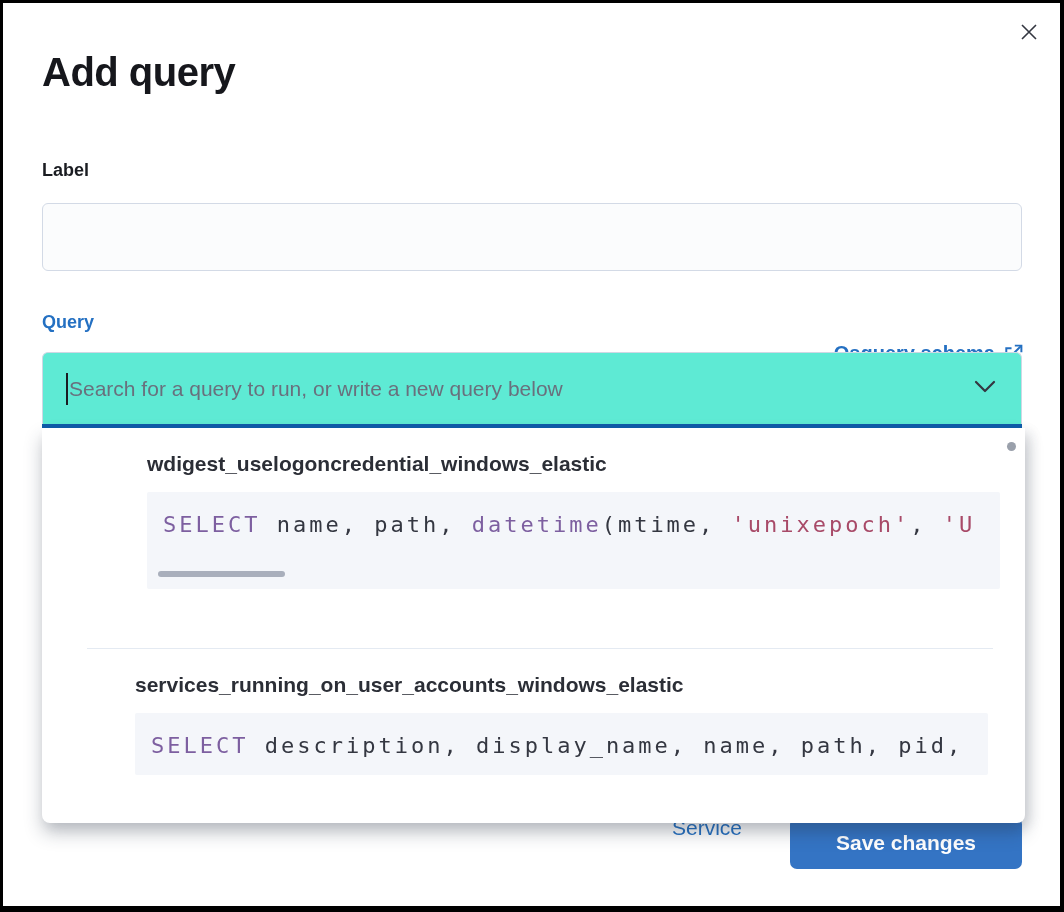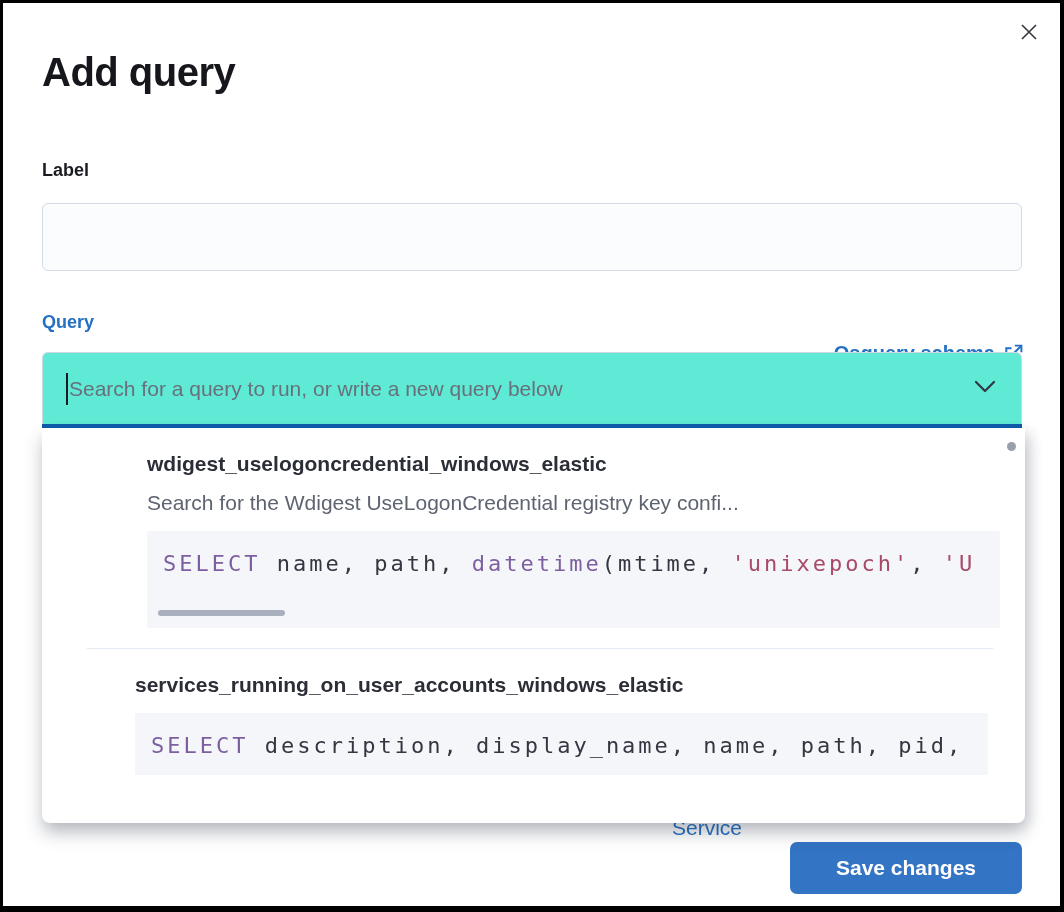--- a/index.html
+++ b/index.html
@@ -133,21 +133,21 @@
     border-top:1px solid #e4eaf2;
   }
 
   
   .cancel-btn{
     position:absolute;right:322px;top:816px;z-index:1;
     font-size:21px;font-weight:500;color:var(--primary);
     background:none;border:none;cursor:pointer;
   }
   .save-btn{
-    position:absolute;right:42px;top:842px;width:232px;height:52px;z-index:1;
+    position:absolute;right:42px;top:817px;width:232px;height:52px;z-index:1;
     background:var(--save-fill);color:#fff;border:none;border-radius:7px;
     font-family:"Liberation Sans",sans-serif;font-size:21px;font-weight:600;
     cursor:pointer;
   }
   svg{display:block;}
 </style>
 </head>
 <body>
 
 <div class="modal">
@@ -186,21 +186,20 @@
       </svg>
     </span>
   </div>
   <div class="focus-line"></div>
 
   <div class="dropdown">
     <span class="panel-scroll-dot"></span>
 
     <div class="option option-1">
       <div class="opt-title">wdigest_uselogoncredential_windows_elastic</div>
-      <div class="opt-desc">Search for the Wdigest UseLogonCredential registry key confi...</div>
       <div class="code-block cb-1">
         <div class="code-line"><span class="tok-keyword">SELECT</span><span class="tok-plain"> name, path, </span><span class="tok-keyword">datetime</span><span class="tok-plain">(mtime, </span><span class="tok-string">'unixepoch'</span><span class="tok-plain">, </span><span class="tok-string">'U</span></div>
         <span class="code-hscrollbar"></span>
       </div>
     </div>
 
     <div class="divider"></div>
 
     <div class="option option-2">
       <div class="opt-title">services_running_on_user_accounts_windows_elastic</div>

